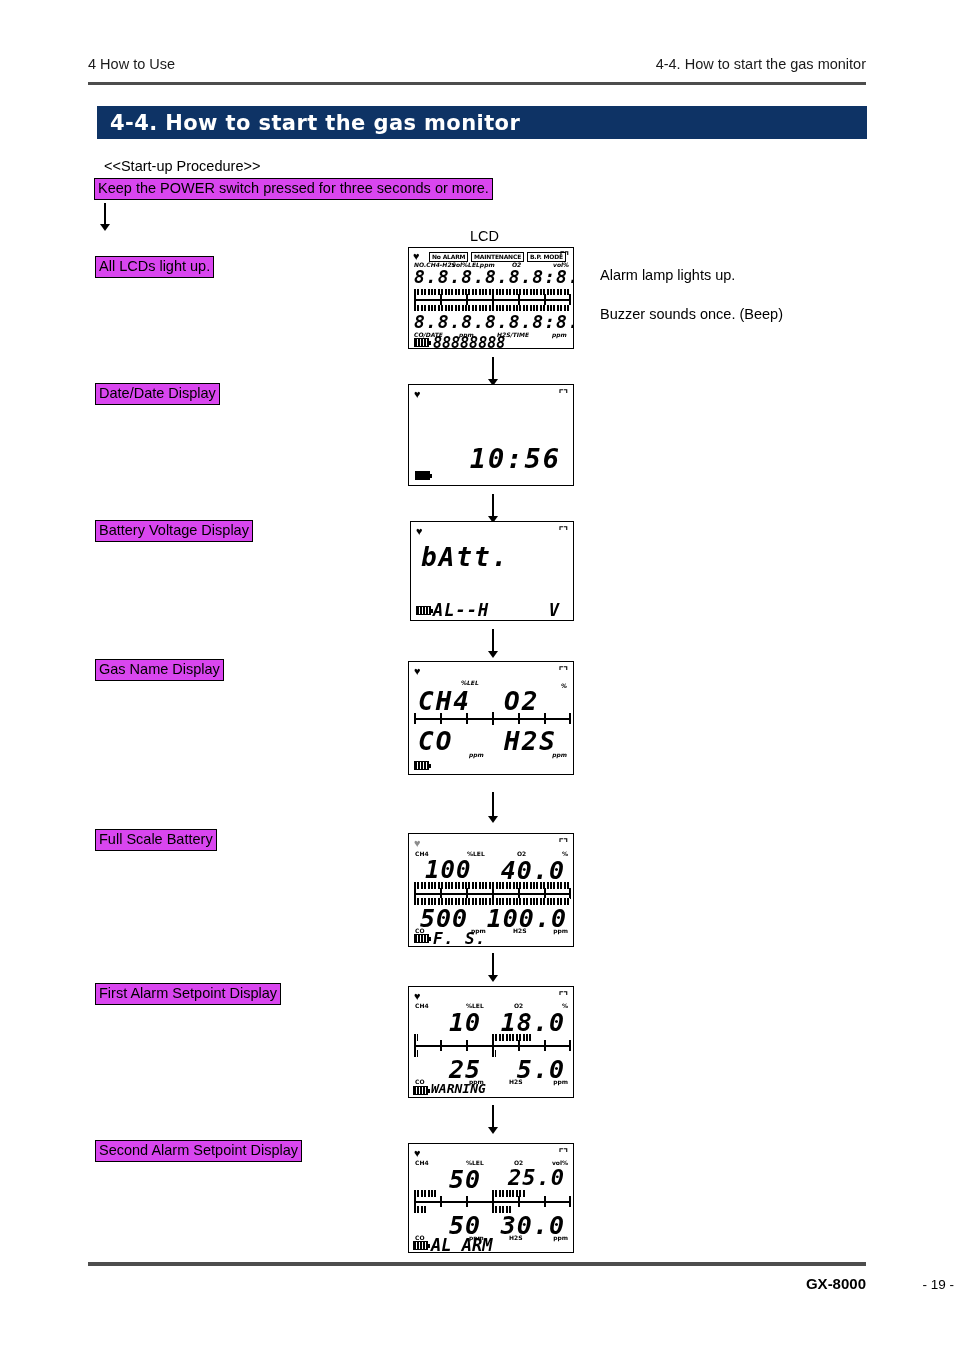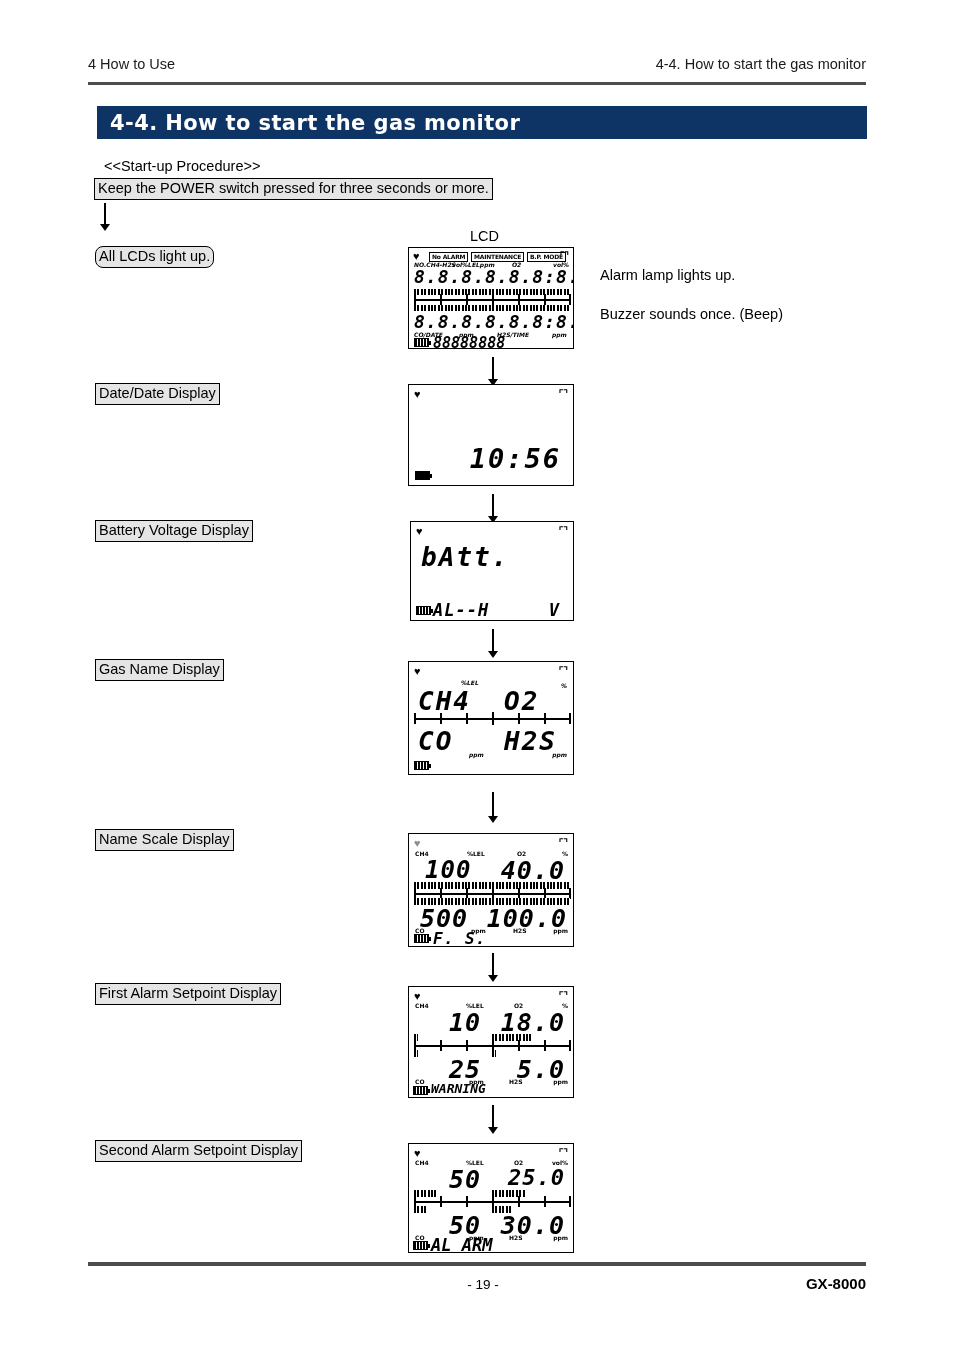--- a/index.html
+++ b/index.html
@@ -62,21 +62,21 @@
     left: 104px;
     top: 158px;
     font-size: 14.5px;
   }
   .boxed {
     border: 1px solid #000;
     display: inline-block;
     padding: 1px 3px 2px 3px;
     font-size: 14.5px;
     line-height: 1.15;
-    background: #e5e5e5;
+    background: #d946ef;
     white-space: nowrap;
   }
   .power-box {
     position: absolute;
     left: 94px;
     top: 178px;
   }
 
   
   .arrow {
@@ -204,21 +204,21 @@
     left: 88px;
     top: 1262px;
     width: 778px;
     height: 4px;
     background: #4d4d4d;
   }
   .footer-page {
     position: absolute;
     left: 12px; right: 0;
     top: 1277px;
-    text-align: center;
+    text-align: right;
     font-size: 13.5px;
   }
   .footer-model {
     position: absolute;
     right: 88px;
     top: 1275px;
     font-size: 15px;
     font-weight: bold;
   }
 </style>
@@ -238,21 +238,21 @@
 <div class="startup-label">&lt;&lt;Start-up Procedure&gt;&gt;</div>
 <div class="boxed power-box">Keep the POWER switch pressed for three seconds or more.</div>
 
 <div class="arrow" style="left:98px; top:203px;">
   <div class="shaft" style="height:21px;"></div>
   <div class="head"></div>
 </div>
 
 <div class="lcd-caption" style="left:470px; top:228px;">LCD</div>
 
-<div class="boxed step-label" style="top:246px;border-radius:8px;">All LCDs light up.</div>
+<div class="boxed step-label" style="top:256px;">All LCDs light up.</div>
 
 <div class="annotation" style="left:600px; top:246px;">
   <div>Alarm lamp lights up.</div>
   <div>Buzzer sounds once. (Beep)</div>
 </div>
 
 <div class="lcd" style="left:408px; top:247px; width:166px; height:102px;">
 
   <div class="heart" style="left:4px; top:3px;">♥</div>
   <div class="pump-icon" style="right:4px; top:3px;">⌜⌝</div>
@@ -352,21 +352,21 @@
   <div class="tiny-i" style="position:absolute; left:60px; top:90px;">ppm</div>
   <div class="tiny-i" style="position:absolute; right:6px; top:90px;">ppm</div>
   <div class="batt-icon hollow" style="left:5px; top:99px;"></div>
 </div>
 
 <div class="arrow" style="left:486px; top:792px;">
   <div class="shaft" style="height:24px;"></div>
   <div class="head"></div>
 </div>
 
-<div class="boxed step-label" style="top:829px;">Name Scale Display</div>
+<div class="boxed step-label" style="top:829px;">Full Scale Battery</div>
 
 <div class="lcd" style="left:408px; top:833px; width:166px; height:114px;">
   <div class="heart" style="left:5px; top:4px; color:#8c8c8c;">♥</div>
   <div class="pump-icon" style="right:5px; top:4px;">⌜⌝</div>
   <div class="tiny" style="position:absolute; left:6px; top:17px;">CH4</div>
   <div class="tiny" style="position:absolute; left:58px; top:17px;">%LEL</div>
   <div class="tiny" style="position:absolute; left:108px; top:17px;">O2</div>
   <div class="tiny" style="position:absolute; right:5px; top:17px;">%</div>
   <div class="seg" style="position:absolute; left:16px; top:24px; font-size:24px; letter-spacing:1px;">100</div>
   <div class="seg" style="position:absolute; right:8px; top:24px; font-size:25px; letter-spacing:1px;">40.0</div>

